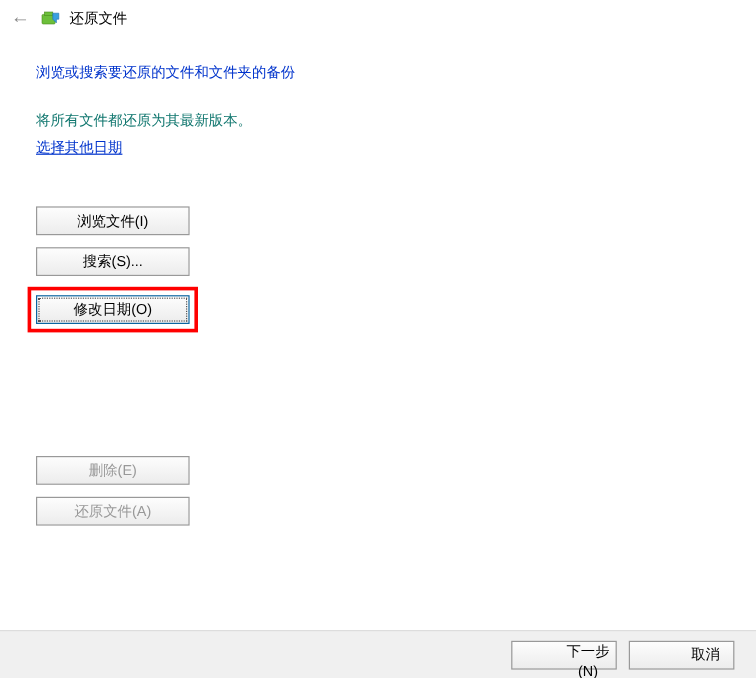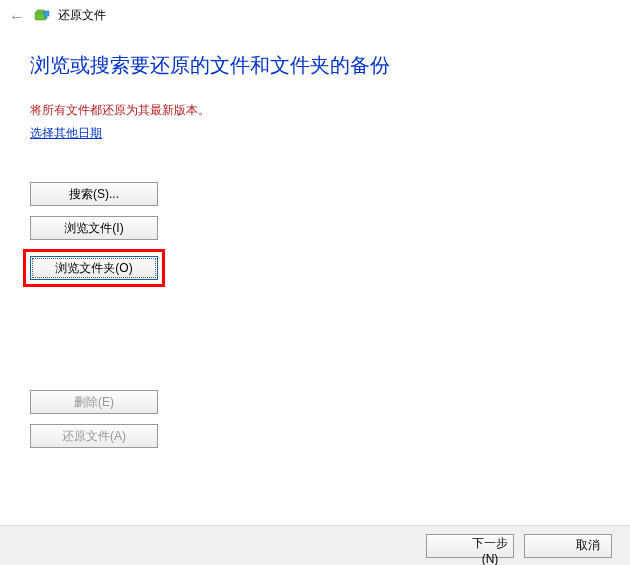--- a/index.html
+++ b/index.html
@@ -31,27 +31,27 @@
       height: 16px;
       position: relative;
     }
     .restore-icon svg { width: 16px; height: 16px; }
     .win-title { font-size: 12px; color: #000; text-align: center; }
     .content {
       padding: 6px 30px 0 30px;
     }
     .heading {
       color: #0033cc;
-      font-size: 20px;
+      font-size: 12px;
       font-weight: 400;
       margin: 16px 0 12px 0;
     }
     .sub {
       font-size: 12px;
-      color: #b91c1c;
+      color: #0f766e;
       margin-bottom: 6px;
       margin-top: 23px;
     }
     .link {
       color: #0033cc;
       text-decoration: underline;
       font-size: 12px;
       cursor: pointer;
     }
     .body-row {
@@ -168,24 +168,24 @@
 </div>
 
 <div class="content">
   <h1 class="heading">浏览或搜索要还原的文件和文件夹的备份</h1>
   <div class="sub">将所有文件都还原为其最新版本。</div>
   <a class="link">选择其他日期</a>
 
   <div class="body-row">
 
     <div class="side-buttons">
+      <button class="btn">浏览文件(I)</button>
       <button class="btn">搜索(S)...</button>
-      <button class="btn">浏览文件(I)</button>
       <div class="gap-small"></div>
-      <button class="btn focus-red">浏览文件夹(O)</button>
+      <button class="btn focus-red">修改日期(O)</button>
       <div class="side-gap-after-browse"></div>
       <button class="btn disabled">删除(E)</button>
       <button class="btn disabled">还原文件(A)</button>
     </div>
   </div>
 </div>
 
 <div class="footer">
   <button class="btn">下一步(N)</button>
   <button class="btn">取消</button>

